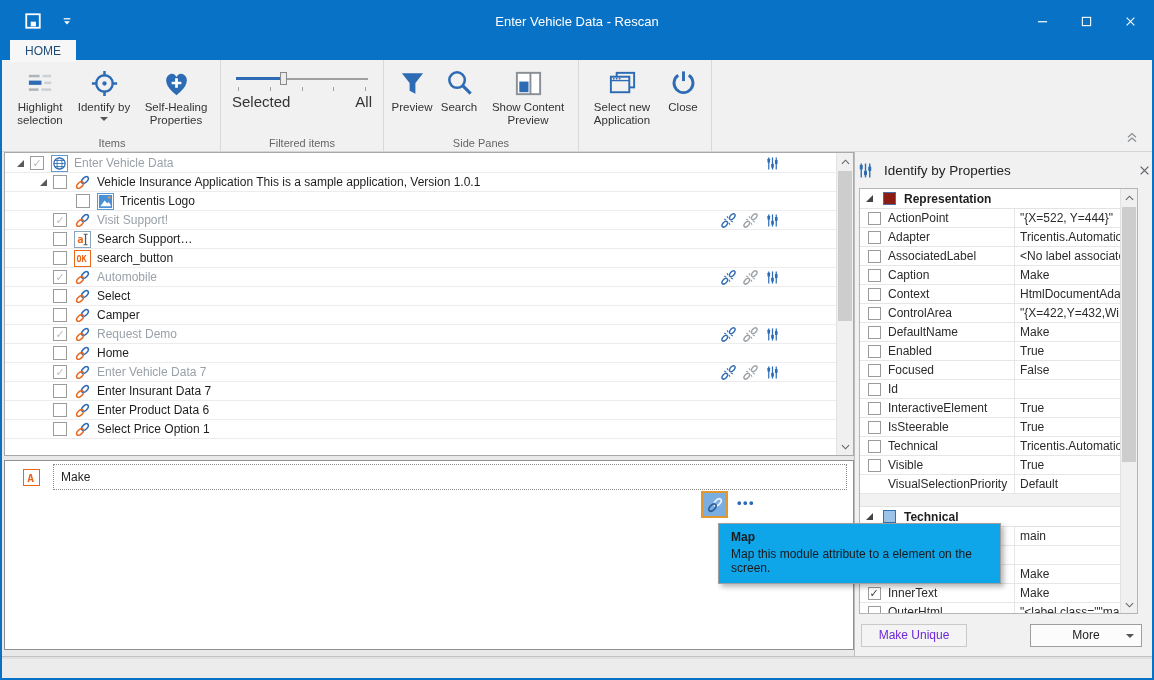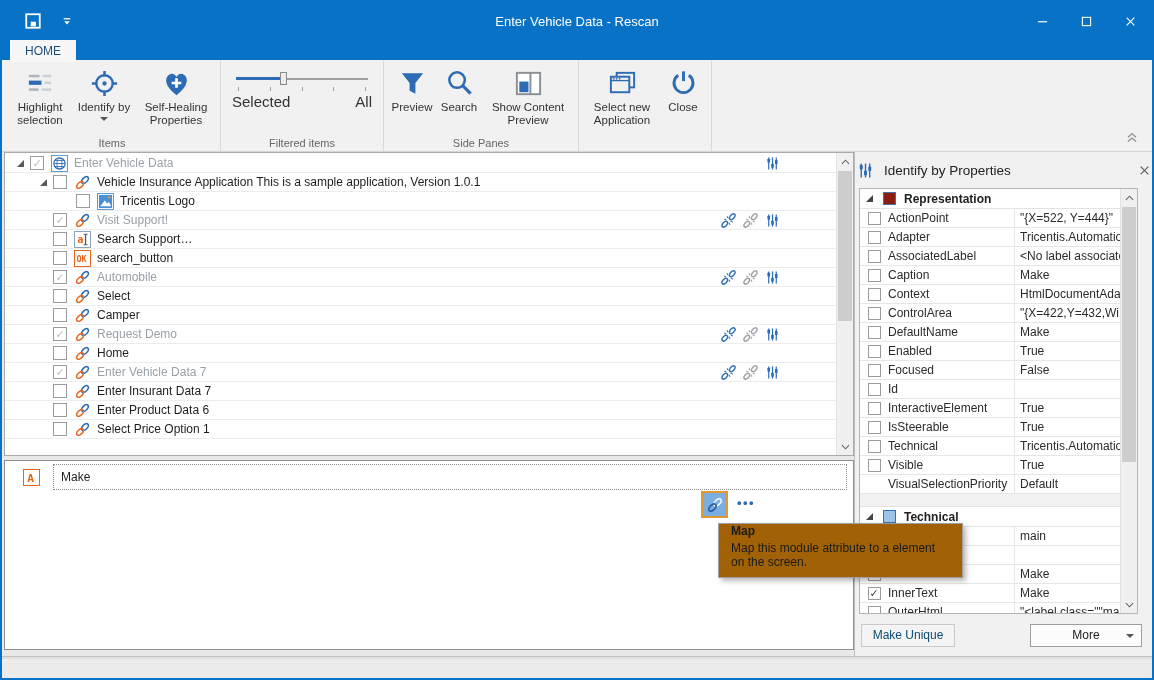--- a/index.html
+++ b/index.html
@@ -92,29 +92,29 @@
 .psection .texp{width:9px}
 .psq{width:13px;height:13px;flex:none}
 .prow{height:19px;display:flex;align-items:stretch;border-bottom:1px solid #e6e6e6;font-size:12px;color:#2b2b2b;background:#fff}
 .pcb{width:28px;display:flex;align-items:center;justify-content:center;flex:none}
 .pcb .cb{margin:0;width:13px;height:13px;line-height:11px}
 .plabel{width:126px;display:flex;align-items:center;white-space:nowrap;overflow:hidden}
 .pvalue{flex:1;border-left:1px solid #e6e6e6;display:flex;align-items:center;padding-left:5px;white-space:nowrap;overflow:hidden}
 .psep{height:13px;background:#f2f2f2;border-bottom:1px solid #e3e3e3}
 .rp-footer{height:42px;display:flex;align-items:center;justify-content:space-between;padding:0 10px 0 6px}
 .btn{height:23px;border:1px solid #9e9e9e;background:#fcfcfc;font-size:12px;display:flex;align-items:center;justify-content:center}
-.btn-disabled{color:#0c4a6e;border-color:#c9c9c9;background:#f4f4f4;width:94px}
+.btn-disabled{color:#6d28d9;border-color:#c9c9c9;background:#f4f4f4;width:106px}
 .btn-more{width:112px;position:relative;color:#222}
 .btn-more .caret-down{position:absolute;right:7px;top:9px;margin:0}
 
 
 .statusbar{height:22px;background:#ececec;border-top:1px solid #c2c2c2;box-shadow:inset 0 2px 0 #e0e0e0}
 
 
-.tooltip{position:absolute;left:716px;top:521px;width:245px;min-height:43px;background:#a16207;border:1px solid #9f9f9f;box-shadow:3px 3px 5px rgba(0,0,0,.28);z-index:40;padding:0 12px 8px}
+.tooltip{position:absolute;left:716px;top:521px;width:283px;min-height:43px;background:#0ea5e9;border:1px solid #9f9f9f;box-shadow:3px 3px 5px rgba(0,0,0,.28);z-index:40;padding:6px 12px 8px}
 .tooltip-title{font-weight:bold;font-size:12px;color:#1a1a1a;margin-bottom:3px}
 .tooltip-body{font-size:12px;color:#1a1a1a}
 </style>
 </head>
 <body>
 
 <div class="window">
 
   <div class="titlebar">
     <span class="app-icon">

